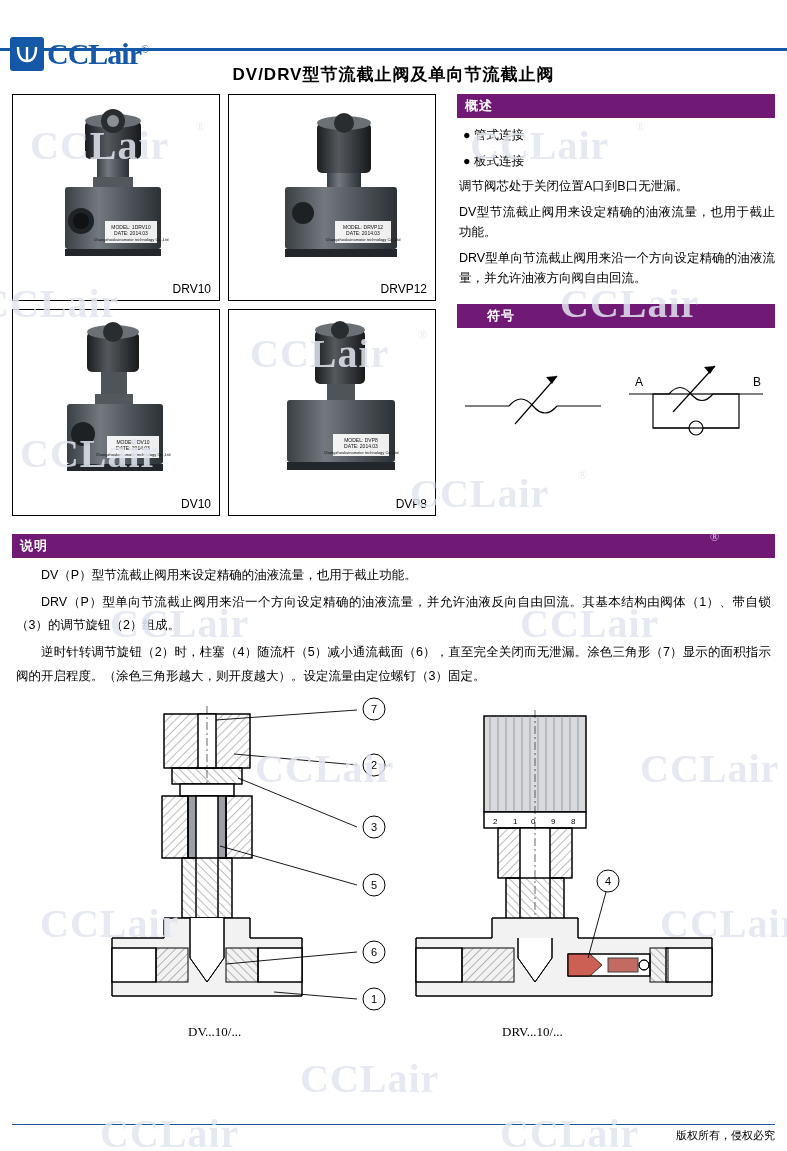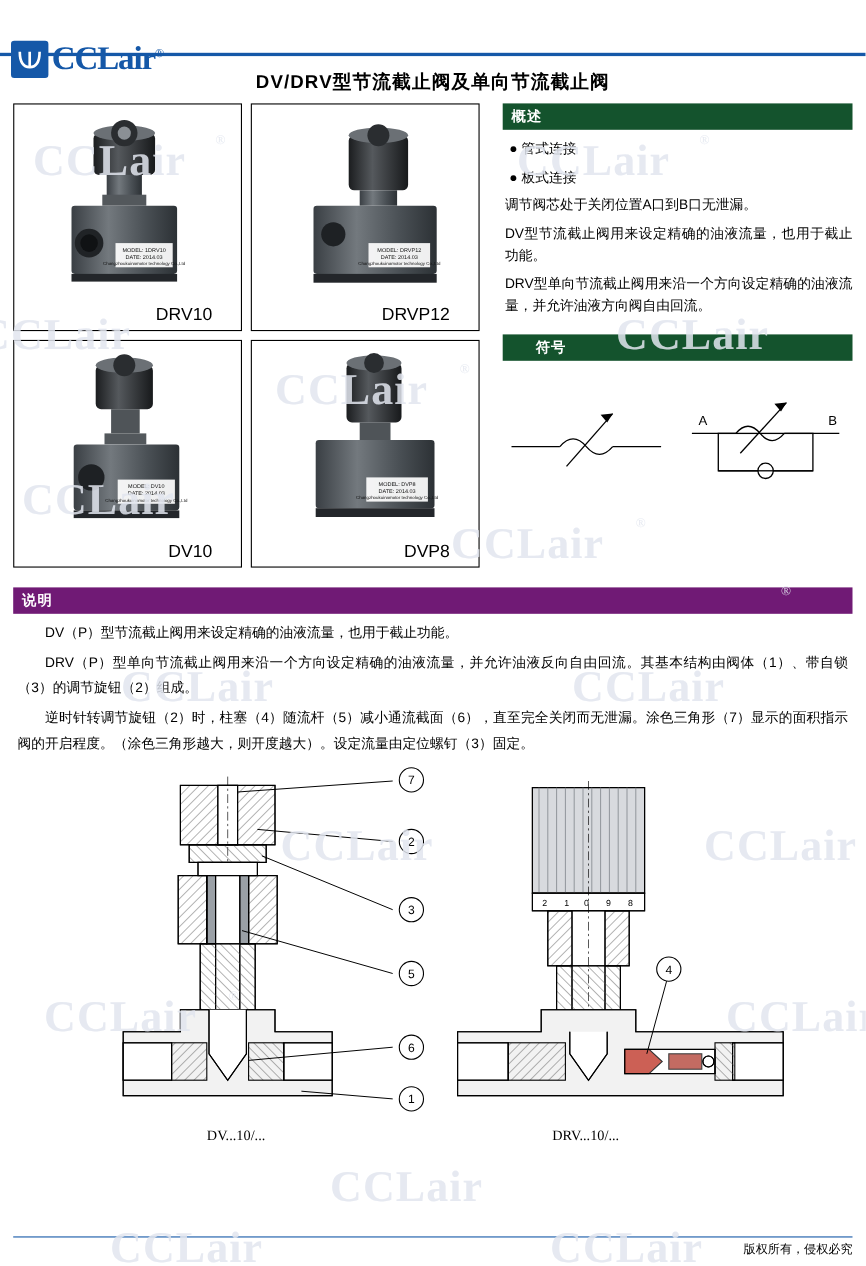--- a/index.html
+++ b/index.html
@@ -56,28 +56,28 @@
   .row{display:flex;}
 
   
   .img-col{width:445px;}
   .img-grid{display:flex;flex-wrap:wrap;}
   .img-card{
     width:206px;height:205px;border:1px solid #000;margin:0 8px 8px 0;
     position:relative;background:#fff;overflow:hidden;
   }
   .img-card .cap{
-    position:absolute;bottom:4px;right:26px;font-size:16px;margin-top:39px;
+    position:absolute;bottom:4px;right:8px;font-size:12px;margin-top:39px;
   }
   .valve{position:absolute;left:0;right:0;top:8px;bottom:22px;}
 
   
   .right-col{width:318px;}
   .bar{
-    background:#14532d;color:#fff;font-size:13px;font-weight:bold;
+    background:#701a75;color:#fff;font-size:13px;font-weight:bold;
     padding:3px 8px;letter-spacing:1px;
   }
   .bullet{font-size:12.5px;margin:9px 0 0 6px;}
   .para{font-size:12.5px;line-height:1.55;margin:7px 0 0 2px;text-align:justify;}
   .sym-box{height:120px;position:relative;margin-top:6px;}
 
   
   .bar-wide{
     background:#701a75;color:#fff;font-size:13px;font-weight:bold;
     padding:3px 8px;letter-spacing:1px;margin-top:10px;

